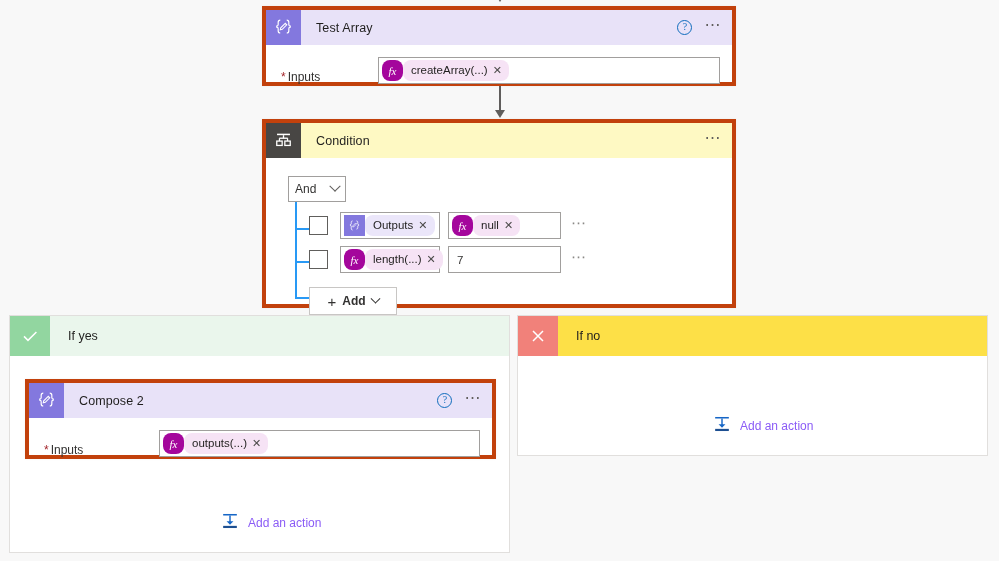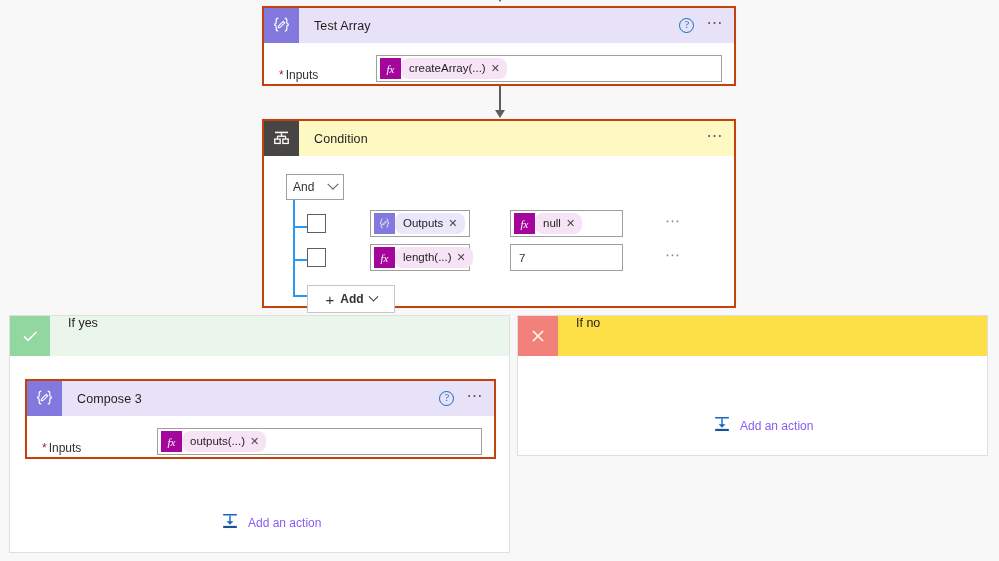--- a/index.html
+++ b/index.html
@@ -12,21 +12,21 @@
     font-size: 12px;
     color: #323130;
     position: relative;
     overflow: hidden;
   }
 
   
   .card {
     position: absolute;
     background: #ffffff;
-    border: 2px solid #c2410c;
+    border: 4px solid #c2410c;
     box-shadow: 0 0 2px rgba(0,0,0,0.06);
   }
   .card-header {
     height: 35px;
     display: flex;
     align-items: center;
     position: relative;
   }
   .card-header.compose { background: #e8e2f8; }
   .card-header.condition { background: #fef9c3; }
@@ -112,21 +112,21 @@
     width: 21px; height: 21px;
     flex: 0 0 21px;
     display: flex;
     align-items: center;
     justify-content: center;
     font-style: italic;
     font-family: "Liberation Serif", serif;
     font-size: 11px;
     color: #ffffff;
   }
-  .chip-badge.fx { background: #a4069c; }
+  .chip-badge.fx { background: #a4069c; border-radius: 8px; }
   .chip-badge.compose { background: #8378de; font-style: normal; font-size: 10px; }
   .chip-body {
     padding: 0 7px 0 8px;
     height: 21px;
     line-height: 21px;
     white-space: nowrap;
     color: #201f1e;
     border-radius: 8px;
   }
   .chip-body.fx { background: #f6e3f5; }
@@ -190,21 +190,20 @@
     width: 14px;
     background: #2899f5;
   }
 
   .cond-row {
     display: flex;
     align-items: center;
     margin-left: 21px;
     margin-top: 10px;
     position: relative;
-    gap: 32px;
   }
   .cond-checkbox {
     width: 19px; height: 19px;
     border: 1.3px solid #605e5c;
     background: #ffffff;
     flex: 0 0 19px;
     margin-right: 12px;
     cursor: pointer;
   }
   .cond-operand {
@@ -278,21 +277,21 @@
 
   
   .branch {
     position: absolute;
     background: #ffffff;
     border: 1px solid #e1dfdd;
   }
   .branch-header {
     height: 40px;
     display: flex;
-    align-items: flex-start;
+    align-items: center;
   }
   .branch-header.yes { background: #eaf6ec; }
   .branch-header.no  { background: #fde047; }
   .branch-badge {
     width: 40px; height: 40px;
     flex: 0 0 40px;
     display: flex;
     align-items: center;
     justify-content: center;
   }
@@ -445,21 +444,21 @@
 
   <div class="card" style="left:15px; top:63px; width:471px; height:80px;">
     <div class="card-header compose">
       <div class="card-icon compose">
         <svg width="19" height="19" viewBox="0 0 20 20" aria-hidden="true">
           <path d="M6.6 2.2c-1.6 0-2.2 1-2.2 2.4v2.2c0 1.1-.5 1.6-1.5 1.6v1.2c1 0 1.5.5 1.5 1.6v2.2c0 1.4.6 2.4 2.2 2.4" fill="none" stroke="#ffffff" stroke-width="1.25"></path>
           <path d="M13.4 2.2c1.6 0 2.2 1 2.2 2.4v2.2c0 1.1.5 1.6 1.5 1.6v1.2c-1 0-1.5.5-1.5 1.6v2.2c0 1.4-.6 2.4-2.2 2.4" fill="none" stroke="#ffffff" stroke-width="1.25"></path>
           <path d="M11.8 5.6 7.1 10.3l-.5 2.1 2.1-.5 4.7-4.7z" fill="none" stroke="#ffffff" stroke-width="1.15"></path>
         </svg>
       </div>
-      <span class="card-title">Compose 3</span>
+      <span class="card-title">Compose 2</span>
       <div class="hdr-actions">
         <div class="help-icon">?</div>
         <div class="ellipsis">⋯</div>
       </div>
     </div>
     <div class="card-body">
       <div class="field-row">
         <div class="field-label" style="width:118px; flex:0 0 118px;">
           <span class="req-star">*</span><span>Inputs</span>
         </div>

